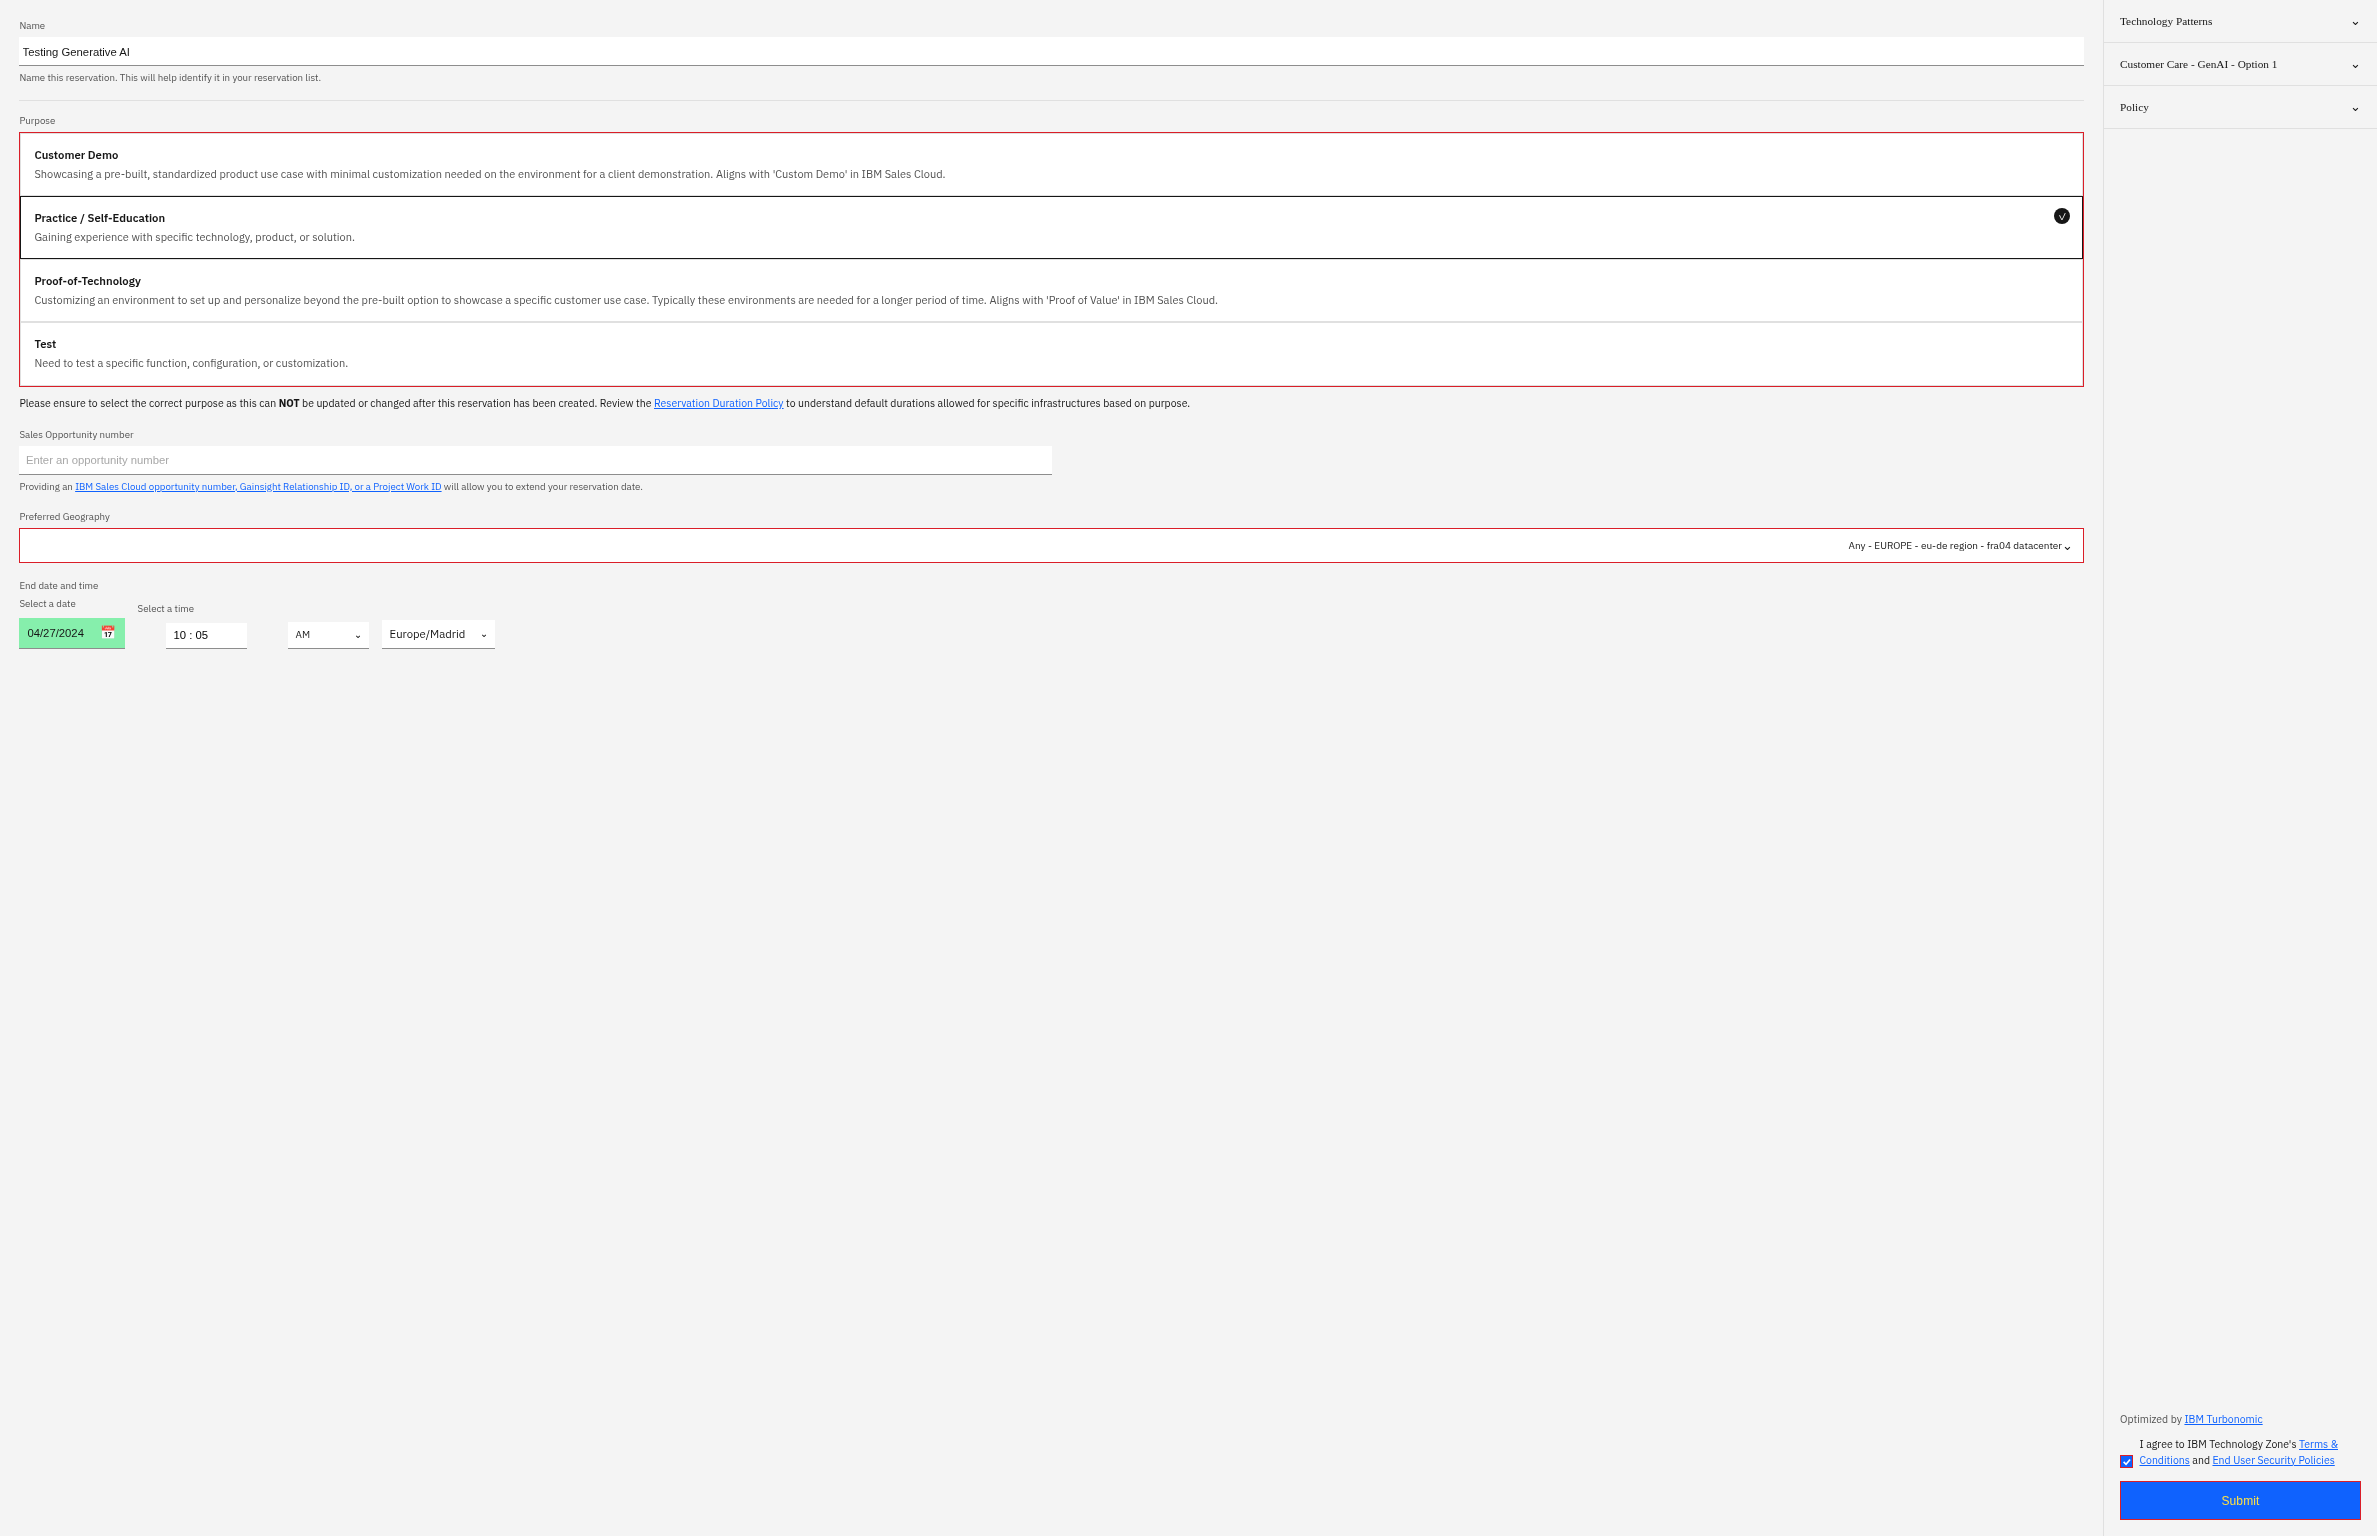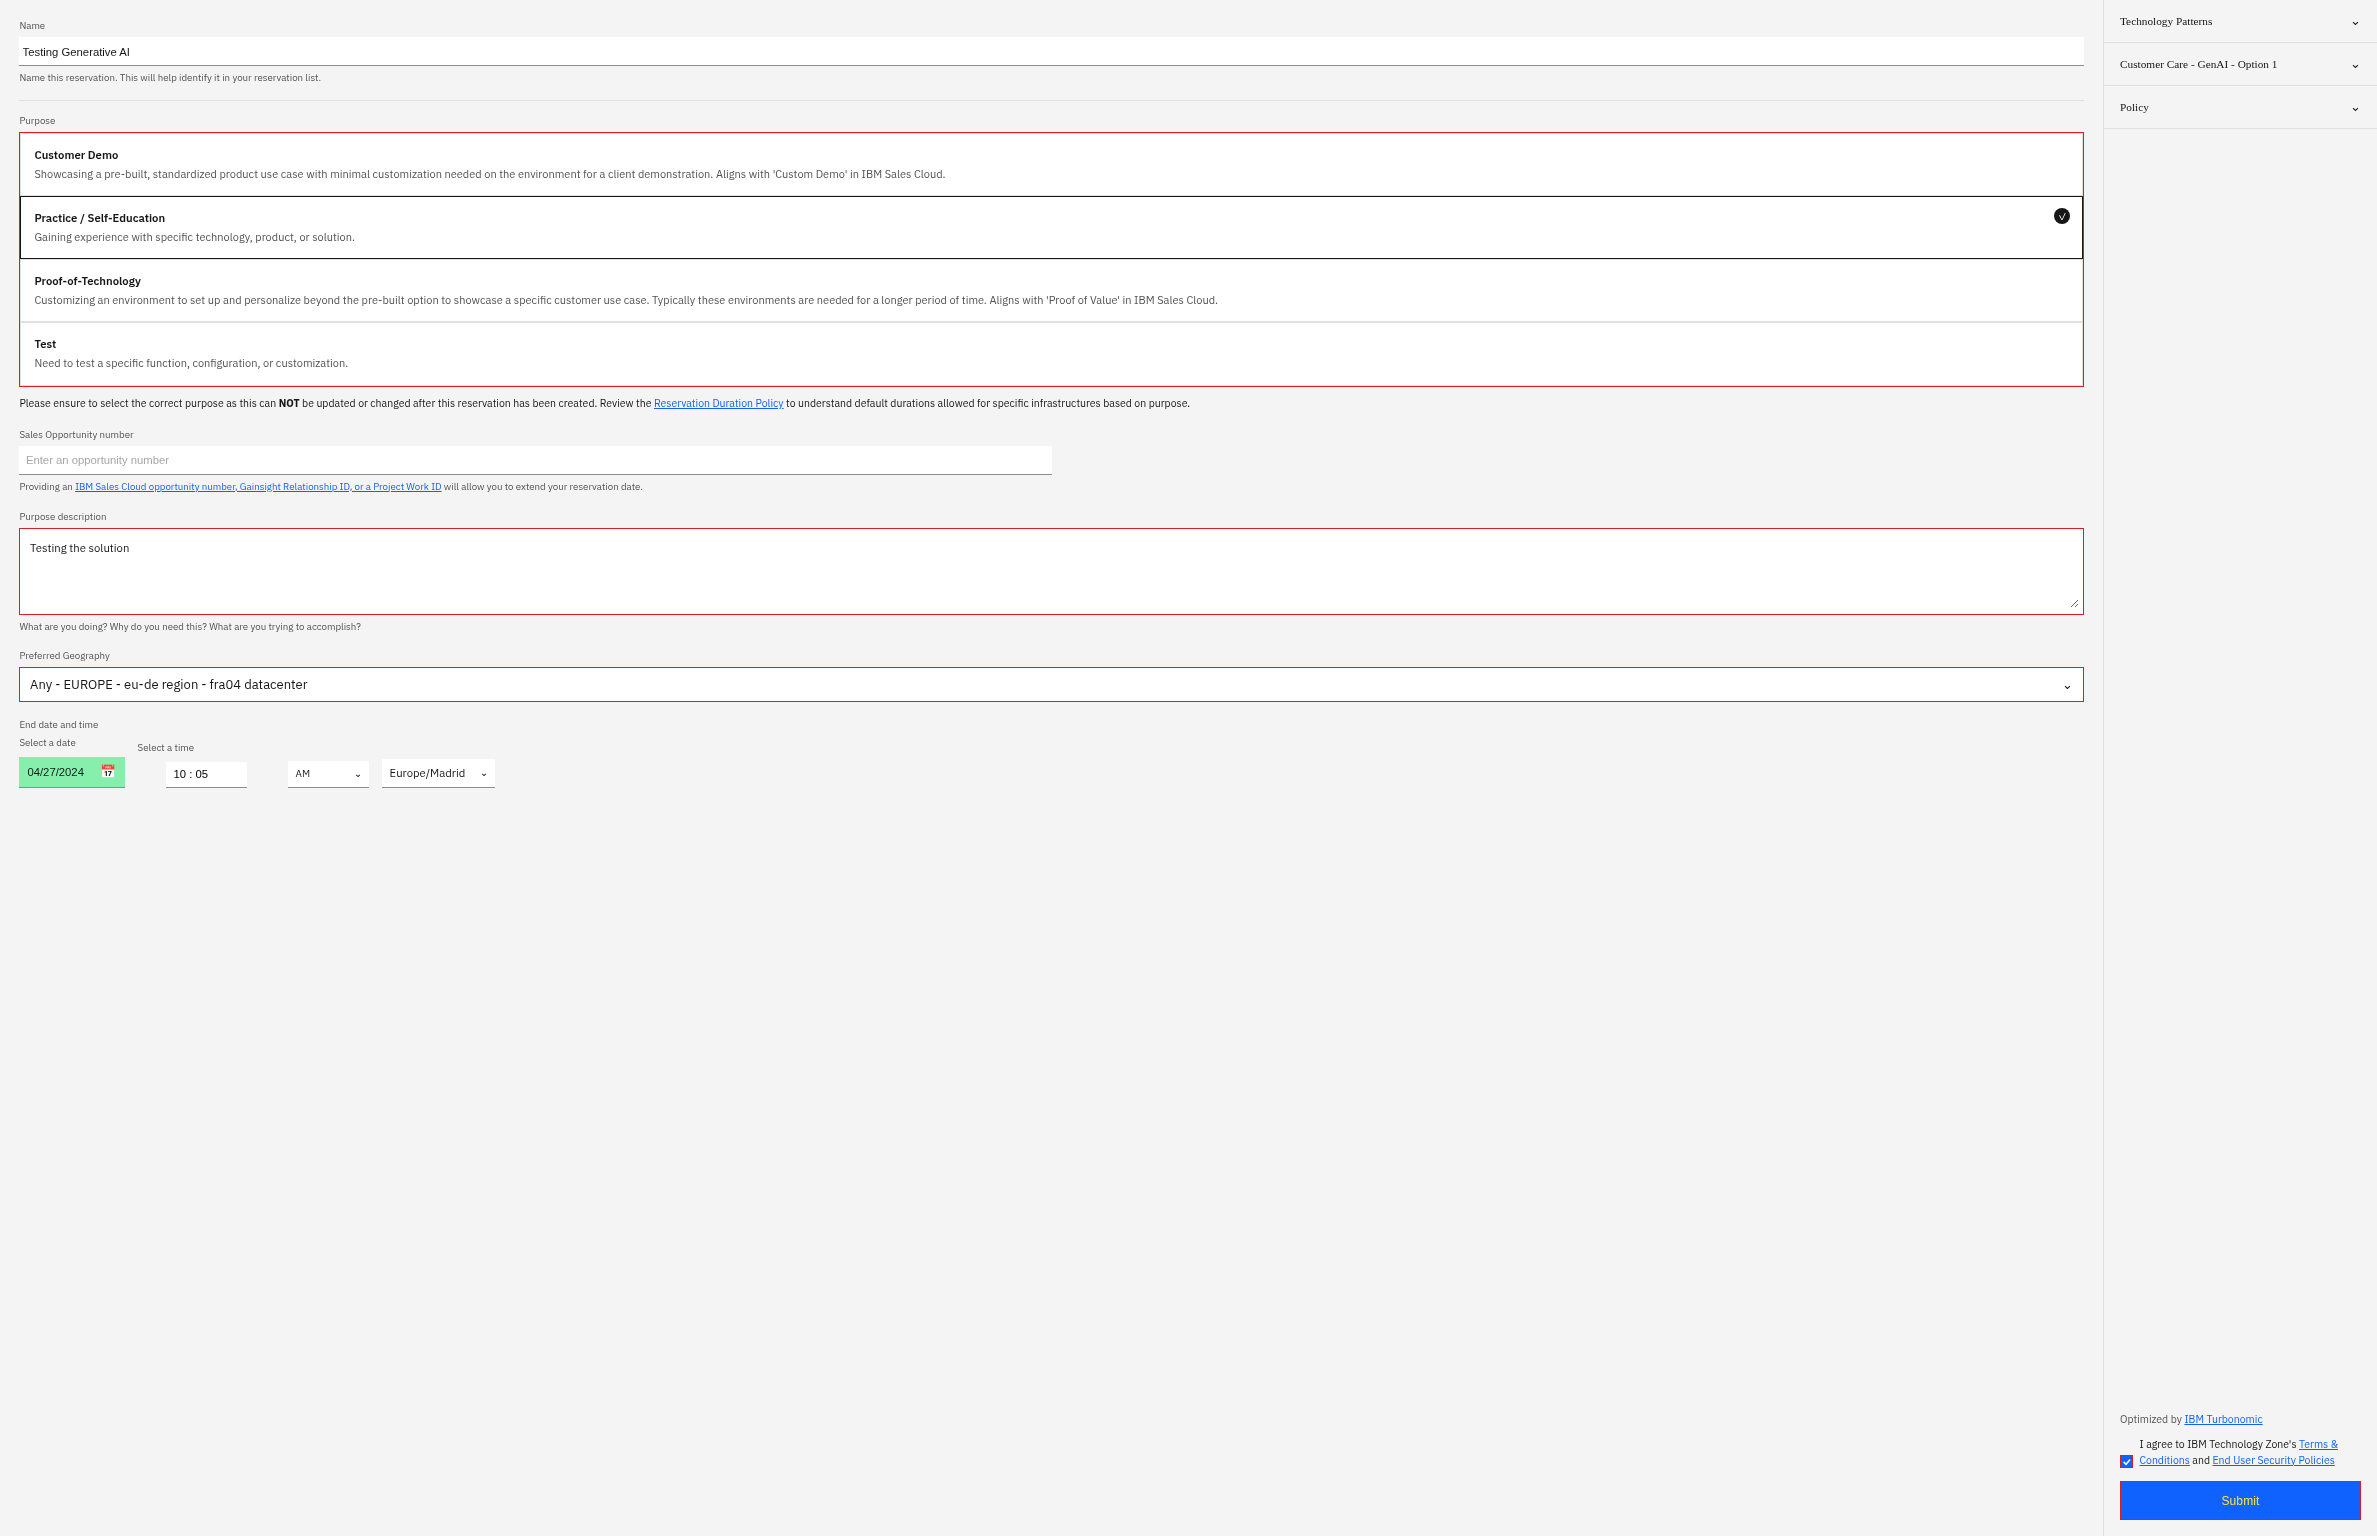--- a/index.html
+++ b/index.html
@@ -165,22 +165,23 @@
       border: 1.6px solid #da1e28;
       background: #fff;
       display: flex;
       align-items: center;
       padding: 8px 9.7px;
       cursor: pointer;
       margin-bottom: 16px;
     }
     .geo-select-text {
       flex: 1;
-      font-size: 13px;
-      color: #161616;
+      font-size: 10px;
+      color: #161616;
+      text-align: right;
     }
     .chevron-icon {
       font-size: 13px;
       color: #161616;
     }
 
     
     .date-row {
       display: flex;
       align-items: flex-end;
@@ -363,27 +364,20 @@
     </div>
 
     <div class="field-group">
       <span class="section-label">Sales Opportunity number</span>
       <input class="text-input" type="text" placeholder="Enter an opportunity number" style="">
       <div class="helper-text">
         <span>Providing an </span><a class="link">IBM Sales Cloud opportunity number, Gainsight Relationship ID, or a Project Work ID</a><span> will allow you to extend your reservation date.</span>
       </div>
     </div>
 
-    <div class="field-group">
-      <span class="section-label">Purpose description</span>
-      <div class="textarea-wrapper">
-        <textarea class="purpose-textarea" rows="4" style="">Testing the solution</textarea>
-      </div>
-      <div class="field-hint">What are you doing? Why do you need this? What are you trying to accomplish?</div>
-    </div>
 
     <div class="field-group">
       <span class="section-label">Preferred Geography</span>
       <div class="geo-select-wrapper">
         <span class="geo-select-text">Any - EUROPE - eu-de region - fra04 datacenter</span>
         <span class="chevron-icon">⌄</span>
       </div>
     </div>
 
     <div class="field-group">

